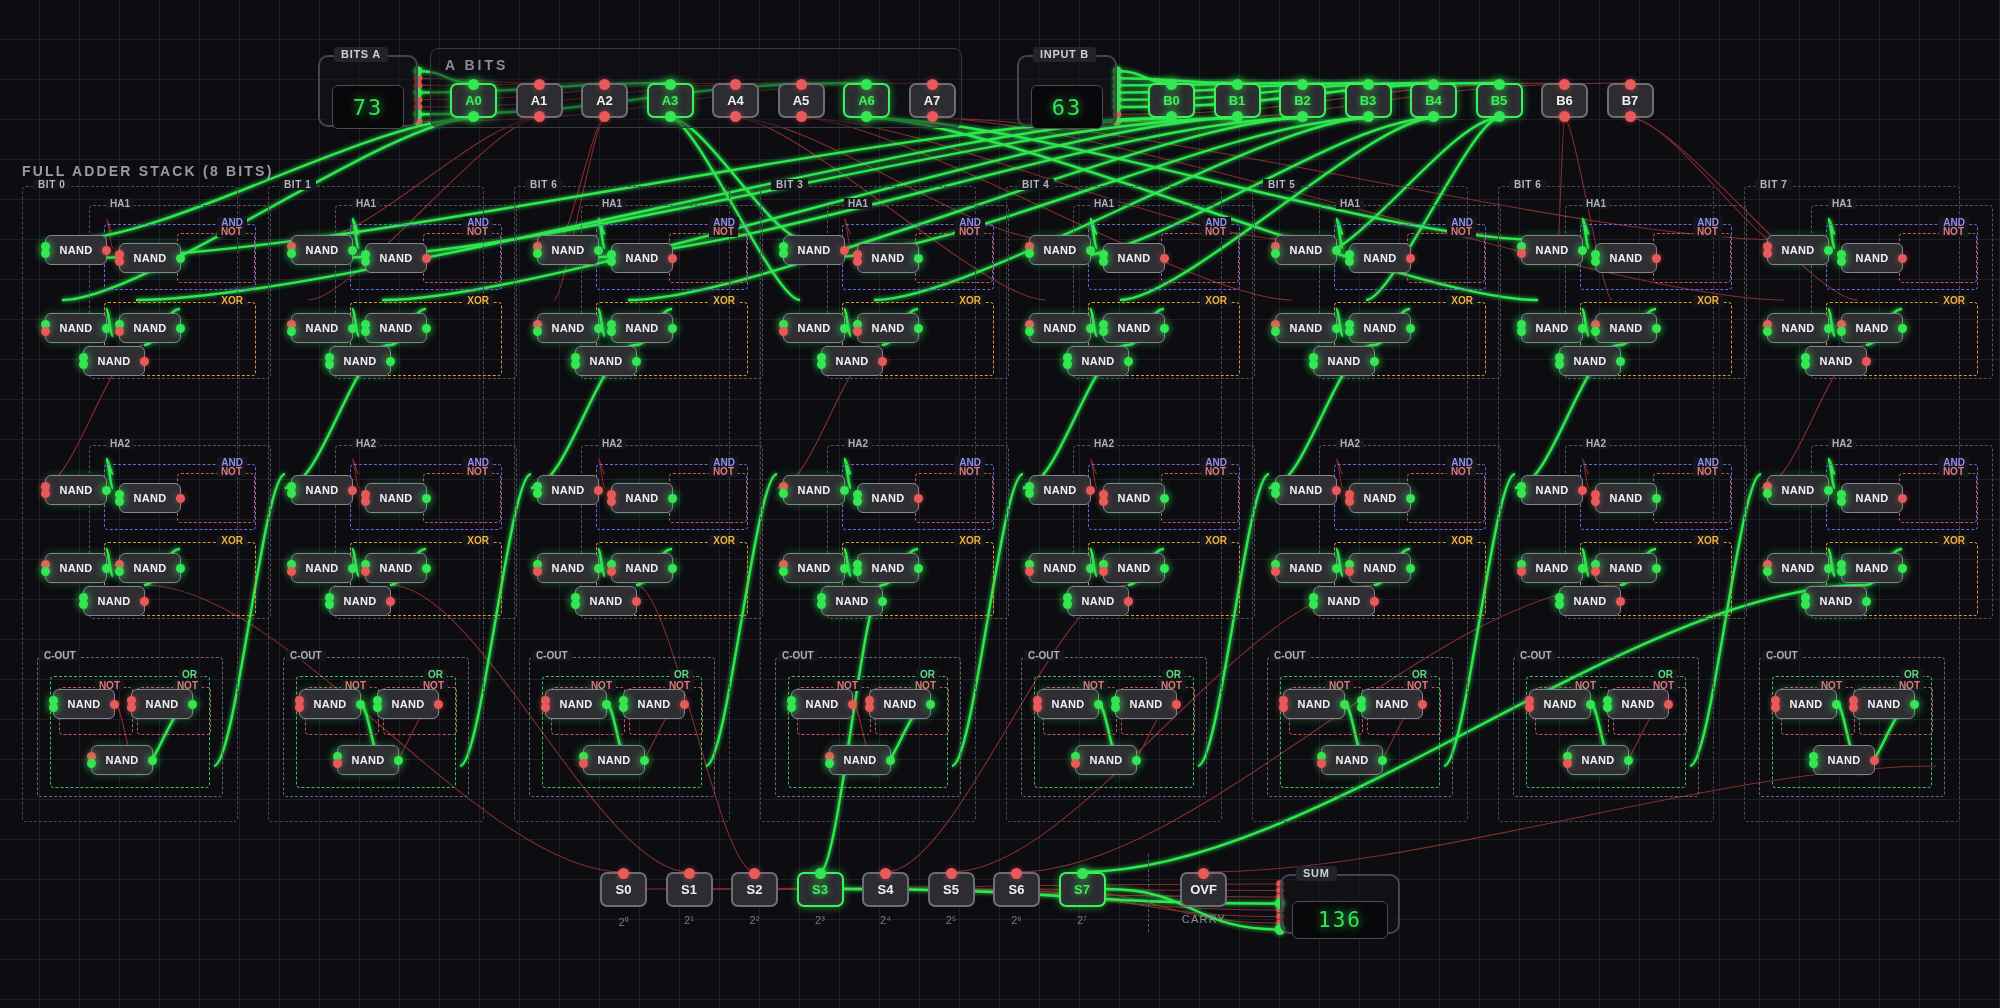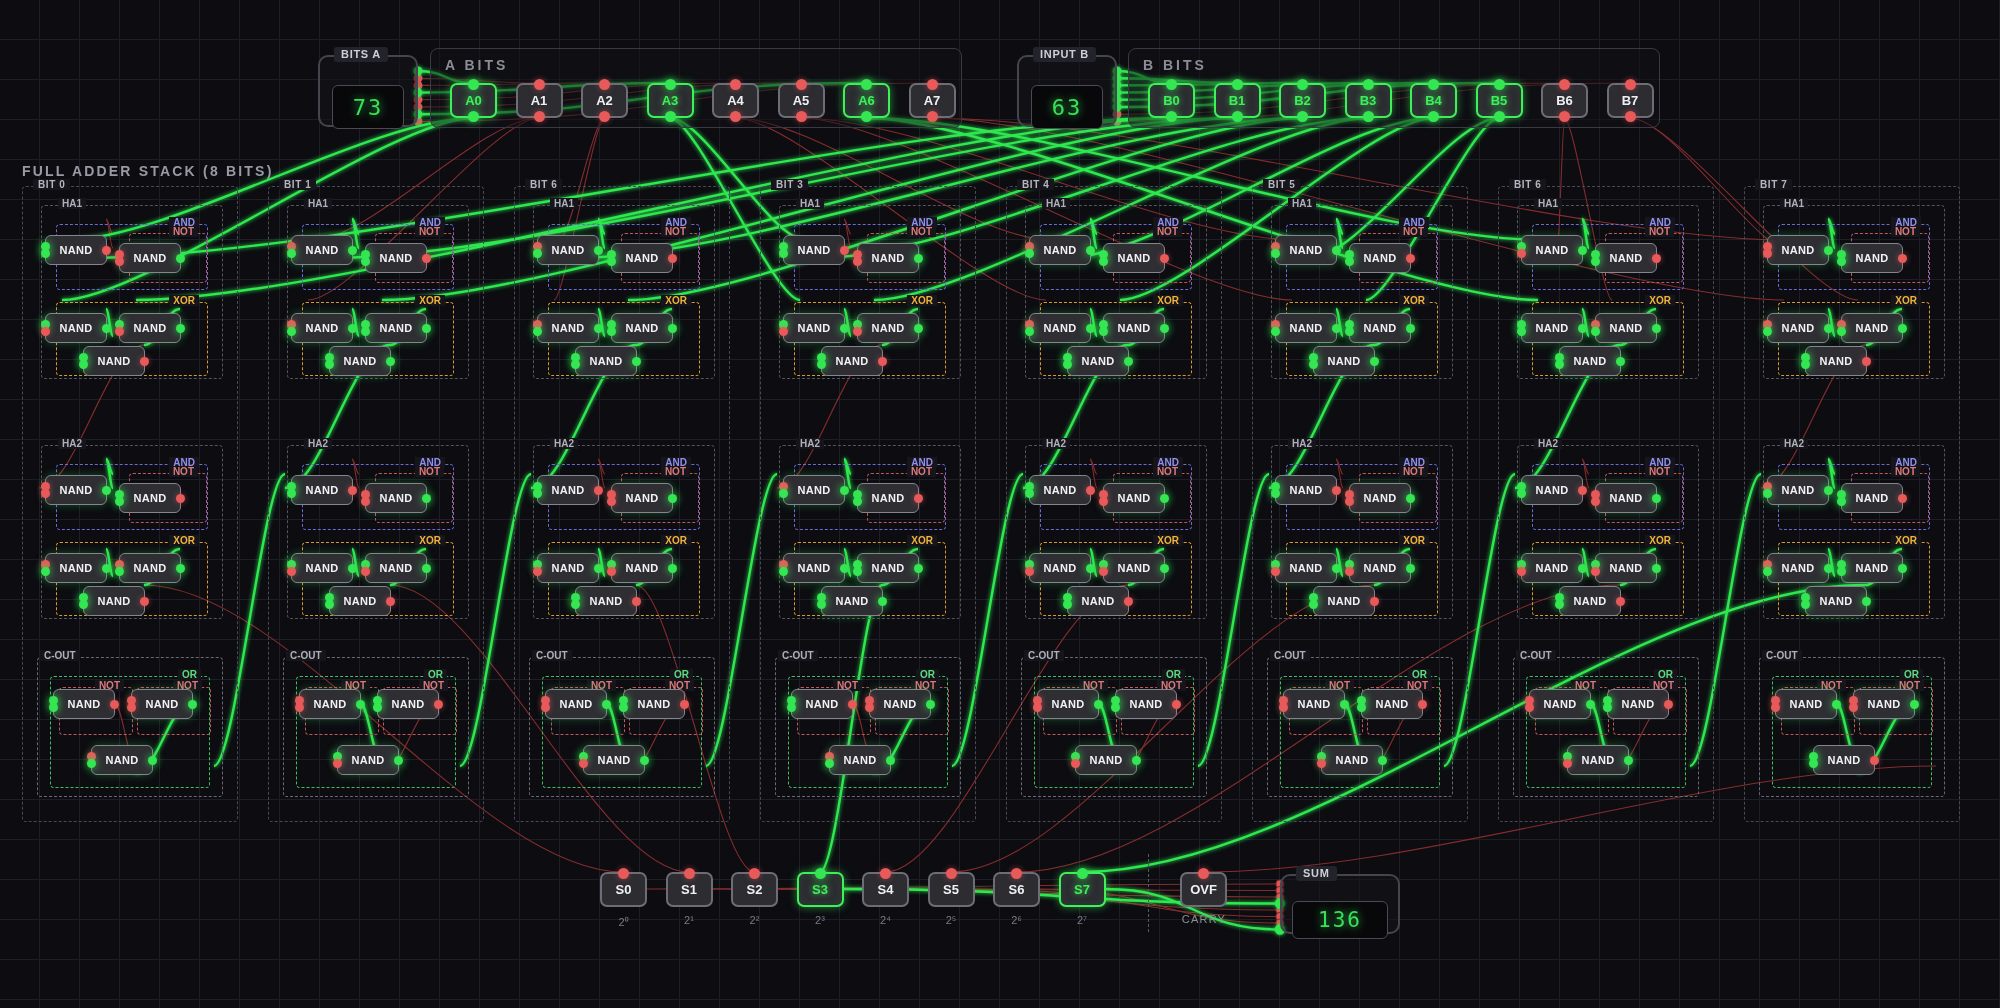--- a/index.html
+++ b/index.html
@@ -123,21 +123,21 @@
   }
   .bitcol { position: absolute; top: 186px; width: 216px; height: 636px;
             border: 1px dashed #4a4a56; border-radius: 4px; }
   .bitcol-label {
     position: absolute; top: -8px; left: 10px;
     background: #15151b; color: #b6b6c0;
     font-size: 10px; font-weight: bold; letter-spacing: 0.6px;
     padding: 0 5px;
   }
 
-  .ha { position: absolute; border: 1px dashed #55555f; border-radius: 4px; }
+  .ha { position: absolute; border: 1px dashed #55555f; border-radius: 4px; margin-left: 48px; }
   .ha-label {
     position: absolute; top: -8px; left: 16px;
     background: #15151b; color: #b0b0ba;
     font-size: 10px; font-weight: bold; padding: 0 4px;
   }
   .grp { position: absolute; border-radius: 4px; border: 1px dashed; }
   .grp-label {
     position: absolute; top: -8px; right: 8px;
     background: #15151b; font-size: 10px; font-weight: bold; padding: 0 4px;
   }
@@ -425,23 +425,20 @@
         <span class="port bot p-off"></span>
         <span>A7</span>
       </div>
     </div>
 
   <div class="panel" style="left:1017px; top:55px; width:100px; height:72px;">
     <div class="panel-notch">INPUT B</div>
     <div class="display" style="left:12px; top:14px; right:12px; height:44px; font-size:22px;">63</div>
   </div>
 
-  <div class="bitframe" style="left:1128px; top:48px; width:532px; height:80px;">
-    <div class="bitframe-title">B BITS</div>
-  </div>
   <div id="b-bits">
       <div class="bitbox on" style="left: 1148px; top: 83px;">
         <span class="port top p-on"></span>
         <span class="port bot p-on"></span>
         <span>B0</span>
       </div>
       <div class="bitbox on" style="left: 1213.5px; top: 83px;">
         <span class="port top p-on"></span>
         <span class="port bot p-on"></span>
         <span>B1</span>

